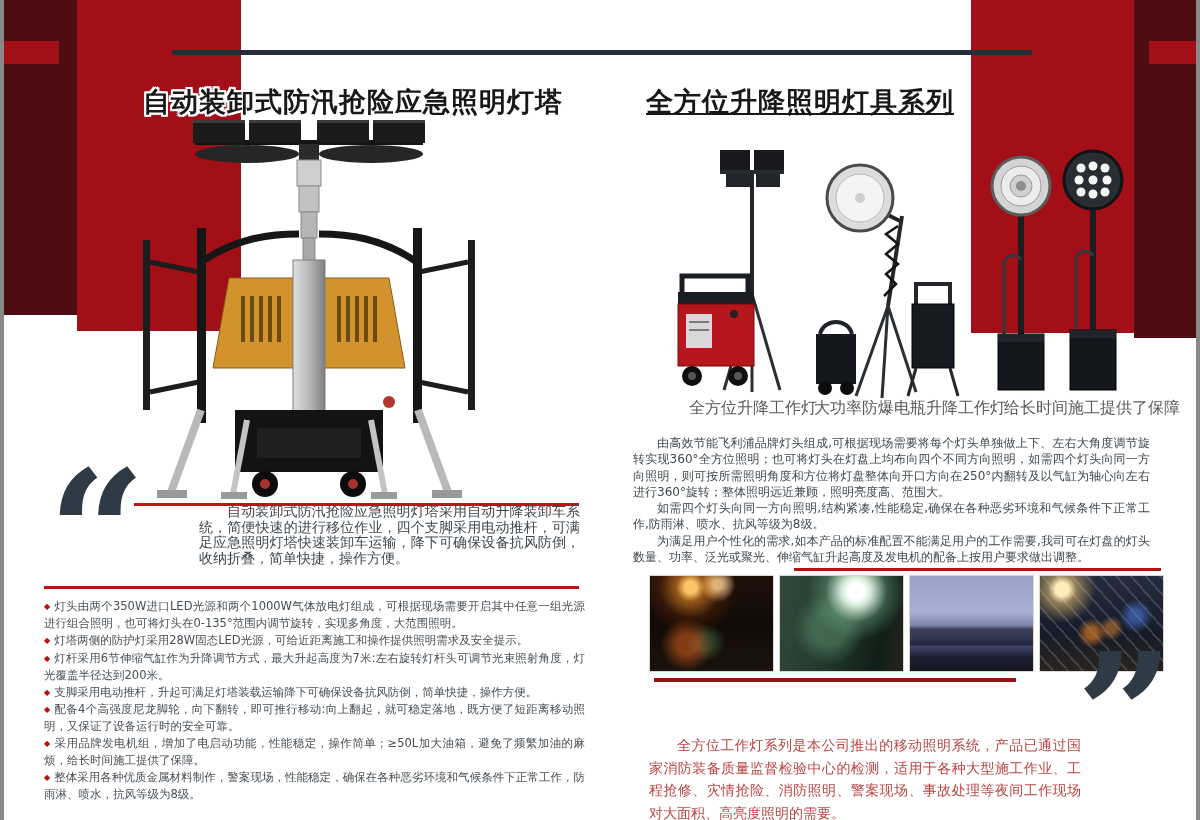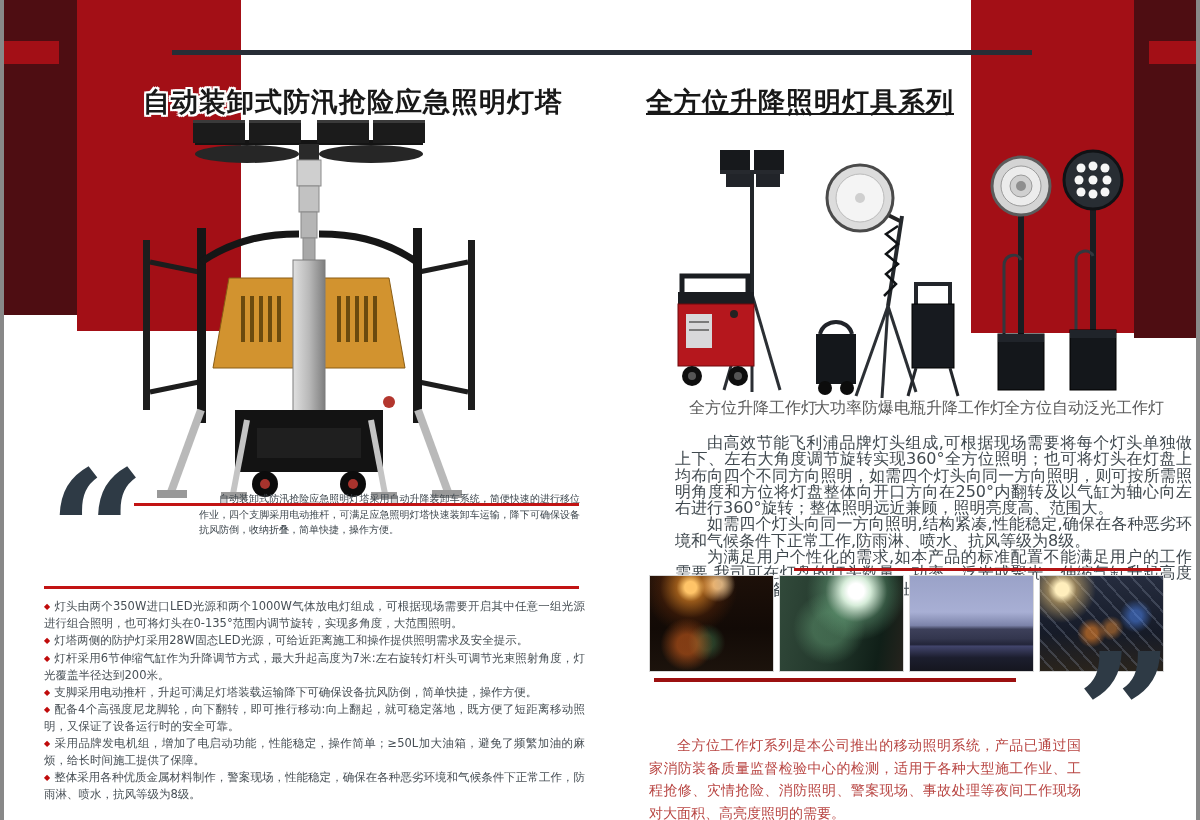--- a/index.html
+++ b/index.html
@@ -29,31 +29,31 @@
   
   .quote-mark{
     font-family:"DejaVu Serif","Liberation Serif",serif;font-weight:bold;
     font-size:170px;color:#2e3a45;line-height:1;
   }
   .quote-open {left:44px;top:448px;}
   .quote-close{left:1072px;top:630px;}
   .rule-red{background:#c21313;height:3px;}
   .rule-intro-top   {left:130px;top:503px;width:445px;}
   .rule-intro-bottom{left:40px;top:586px;width:535px;}
-  .intro-block{left:195px;top:491px;width:381px;color:#3d464d;font-size:10px;line-height:15.6px;text-align:justify;}
+  .intro-block{left:195px;top:504px;width:381px;color:#3d464d;font-size:14px;line-height:15.6px;text-align:justify;}
   .intro-block p{margin:0;text-indent:2em;}
   .bullet-block{left:40px;top:599px;width:541px;color:#474f55;font-size:11.5px;line-height:15.9px;text-align:justify;}
   .bullet-item{margin:0 0 1px 0;}
   .bullet-glyph{color:#c00b0b;font-size:8px;margin-right:4px;position:relative;top:-1px;}
   
   .caption{top:398px;font-size:16px;color:#5a5a5a;text-align:center;white-space:nowrap;}
   .caption-1{left:685px;width:120px;}
   .caption-2{left:810px;width:140px;}
   .caption-3{left:1000px;width:140px;}
-  .para-block{left:671px;top:435px;width:517px;color:#40494f;font-size:16px;line-height:16.3px;text-align:justify;}
+  .para-block{left:629px;top:435px;width:517px;color:#40494f;font-size:12px;line-height:16.3px;text-align:justify;}
   .para-block p{margin:0;text-indent:2em;}
   .rule-photos-top   {left:790px;top:568px;width:367px;height:3px;background:#b31313;}
   .rule-photos-bottom{left:650px;top:678px;width:362px;height:4px;background:#9c1010;}
   .photo{top:575px;width:125px;height:97px;border:1px solid #d8d8d8;box-sizing:border-box;}
   .photo-1{left:645px;background:
       radial-gradient(circle at 33% 12%,#ffc468 0 5%,rgba(255,150,40,.55) 12%,rgba(120,50,10,.3) 26%,transparent 40%),
       radial-gradient(circle at 55% 9%,#ffe3ad 0 4%,transparent 16%),
       radial-gradient(circle at 30% 72%,rgba(220,100,30,.55) 0 9%,transparent 24%),
       radial-gradient(circle at 46% 70%,rgba(60,110,70,.5) 0 8%,transparent 20%),
       linear-gradient(#1d1009 0%,#120a06 55%,#1c130c 100%);}
@@ -247,21 +247,21 @@
         <circle cx="109" cy="46" r="4.5"></circle>
         <circle cx="121" cy="44" r="4.5"></circle>
     </g>
     <path d="M92 188 V112 C92 102,106 100,109 108" fill="none" stroke="#33373d" stroke-width="3"></path>
     <rect x="86" y="182" width="46" height="60" fill="#14171b" stroke="#000"></rect>
     <rect x="86" y="182" width="46" height="8" fill="#20242a"></rect>
   </svg>
 
   <div class="abs caption caption-1">全方位升降工作灯</div>
   <div class="abs caption caption-2">大功率防爆电瓶升降工作灯</div>
-  <div class="abs caption caption-3">全方位自动泛光工作灯</div>
+  <div class="abs caption caption-3">给长时间施工提供了保障</div>
 
   <div class="abs para-block">
     <p>由高效节能飞利浦品牌灯头组成,可根据现场需要将每个灯头单独做上下、左右大角度调节旋转实现360°全方位照明；也可将灯头在灯盘上均布向四个不同方向照明，如需四个灯头向同一方向照明，则可按所需照明角度和方位将灯盘整体向开口方向在250°内翻转及以气缸为轴心向左右进行360°旋转；整体照明远近兼顾，照明亮度高、范围大。</p>
     <p>如需四个灯头向同一方向照明,结构紧凑,性能稳定,确保在各种恶劣环境和气候条件下正常工作,防雨淋、喷水、抗风等级为8级。</p>
     <p>为满足用户个性化的需求,如本产品的标准配置不能满足用户的工作需要,我司可在灯盘的灯头数量、功率、泛光或聚光、伸缩气缸升起高度及发电机的配备上按用户要求做出调整。</p>
   </div>
 
   <div class="abs rule-photos-top"></div>
   <div class="abs photo photo-1"></div>
   <div class="abs photo photo-2"></div>

